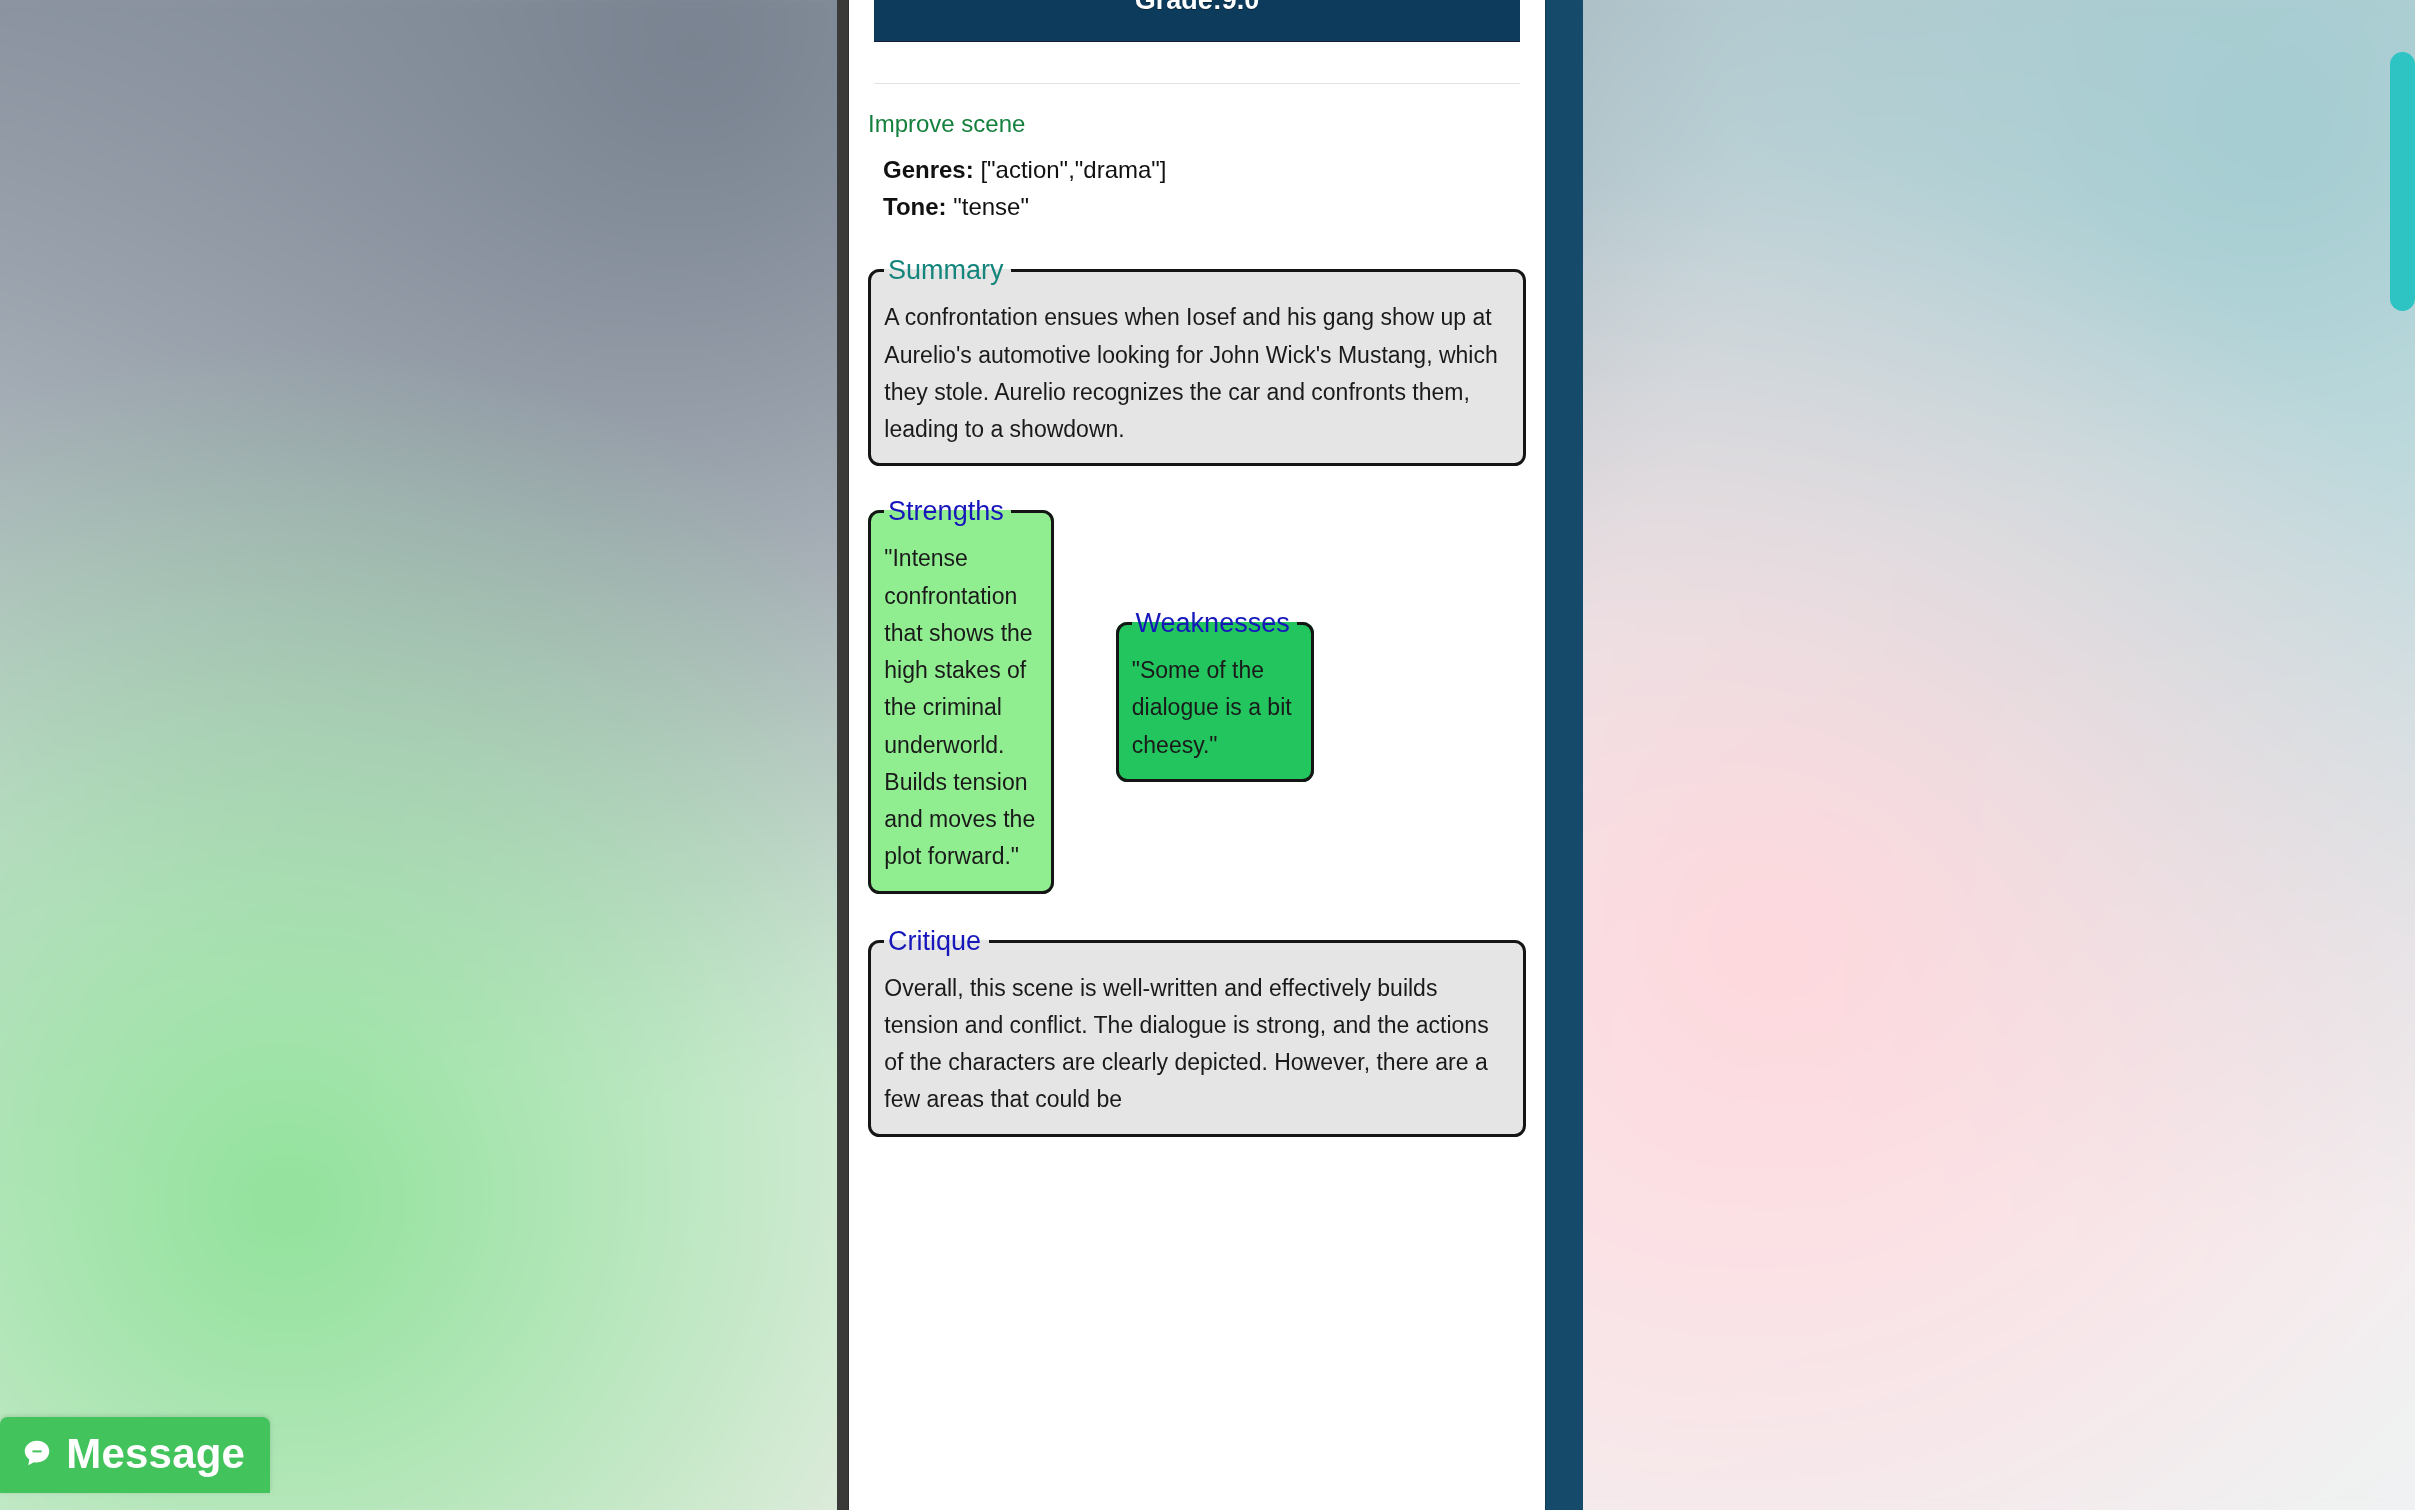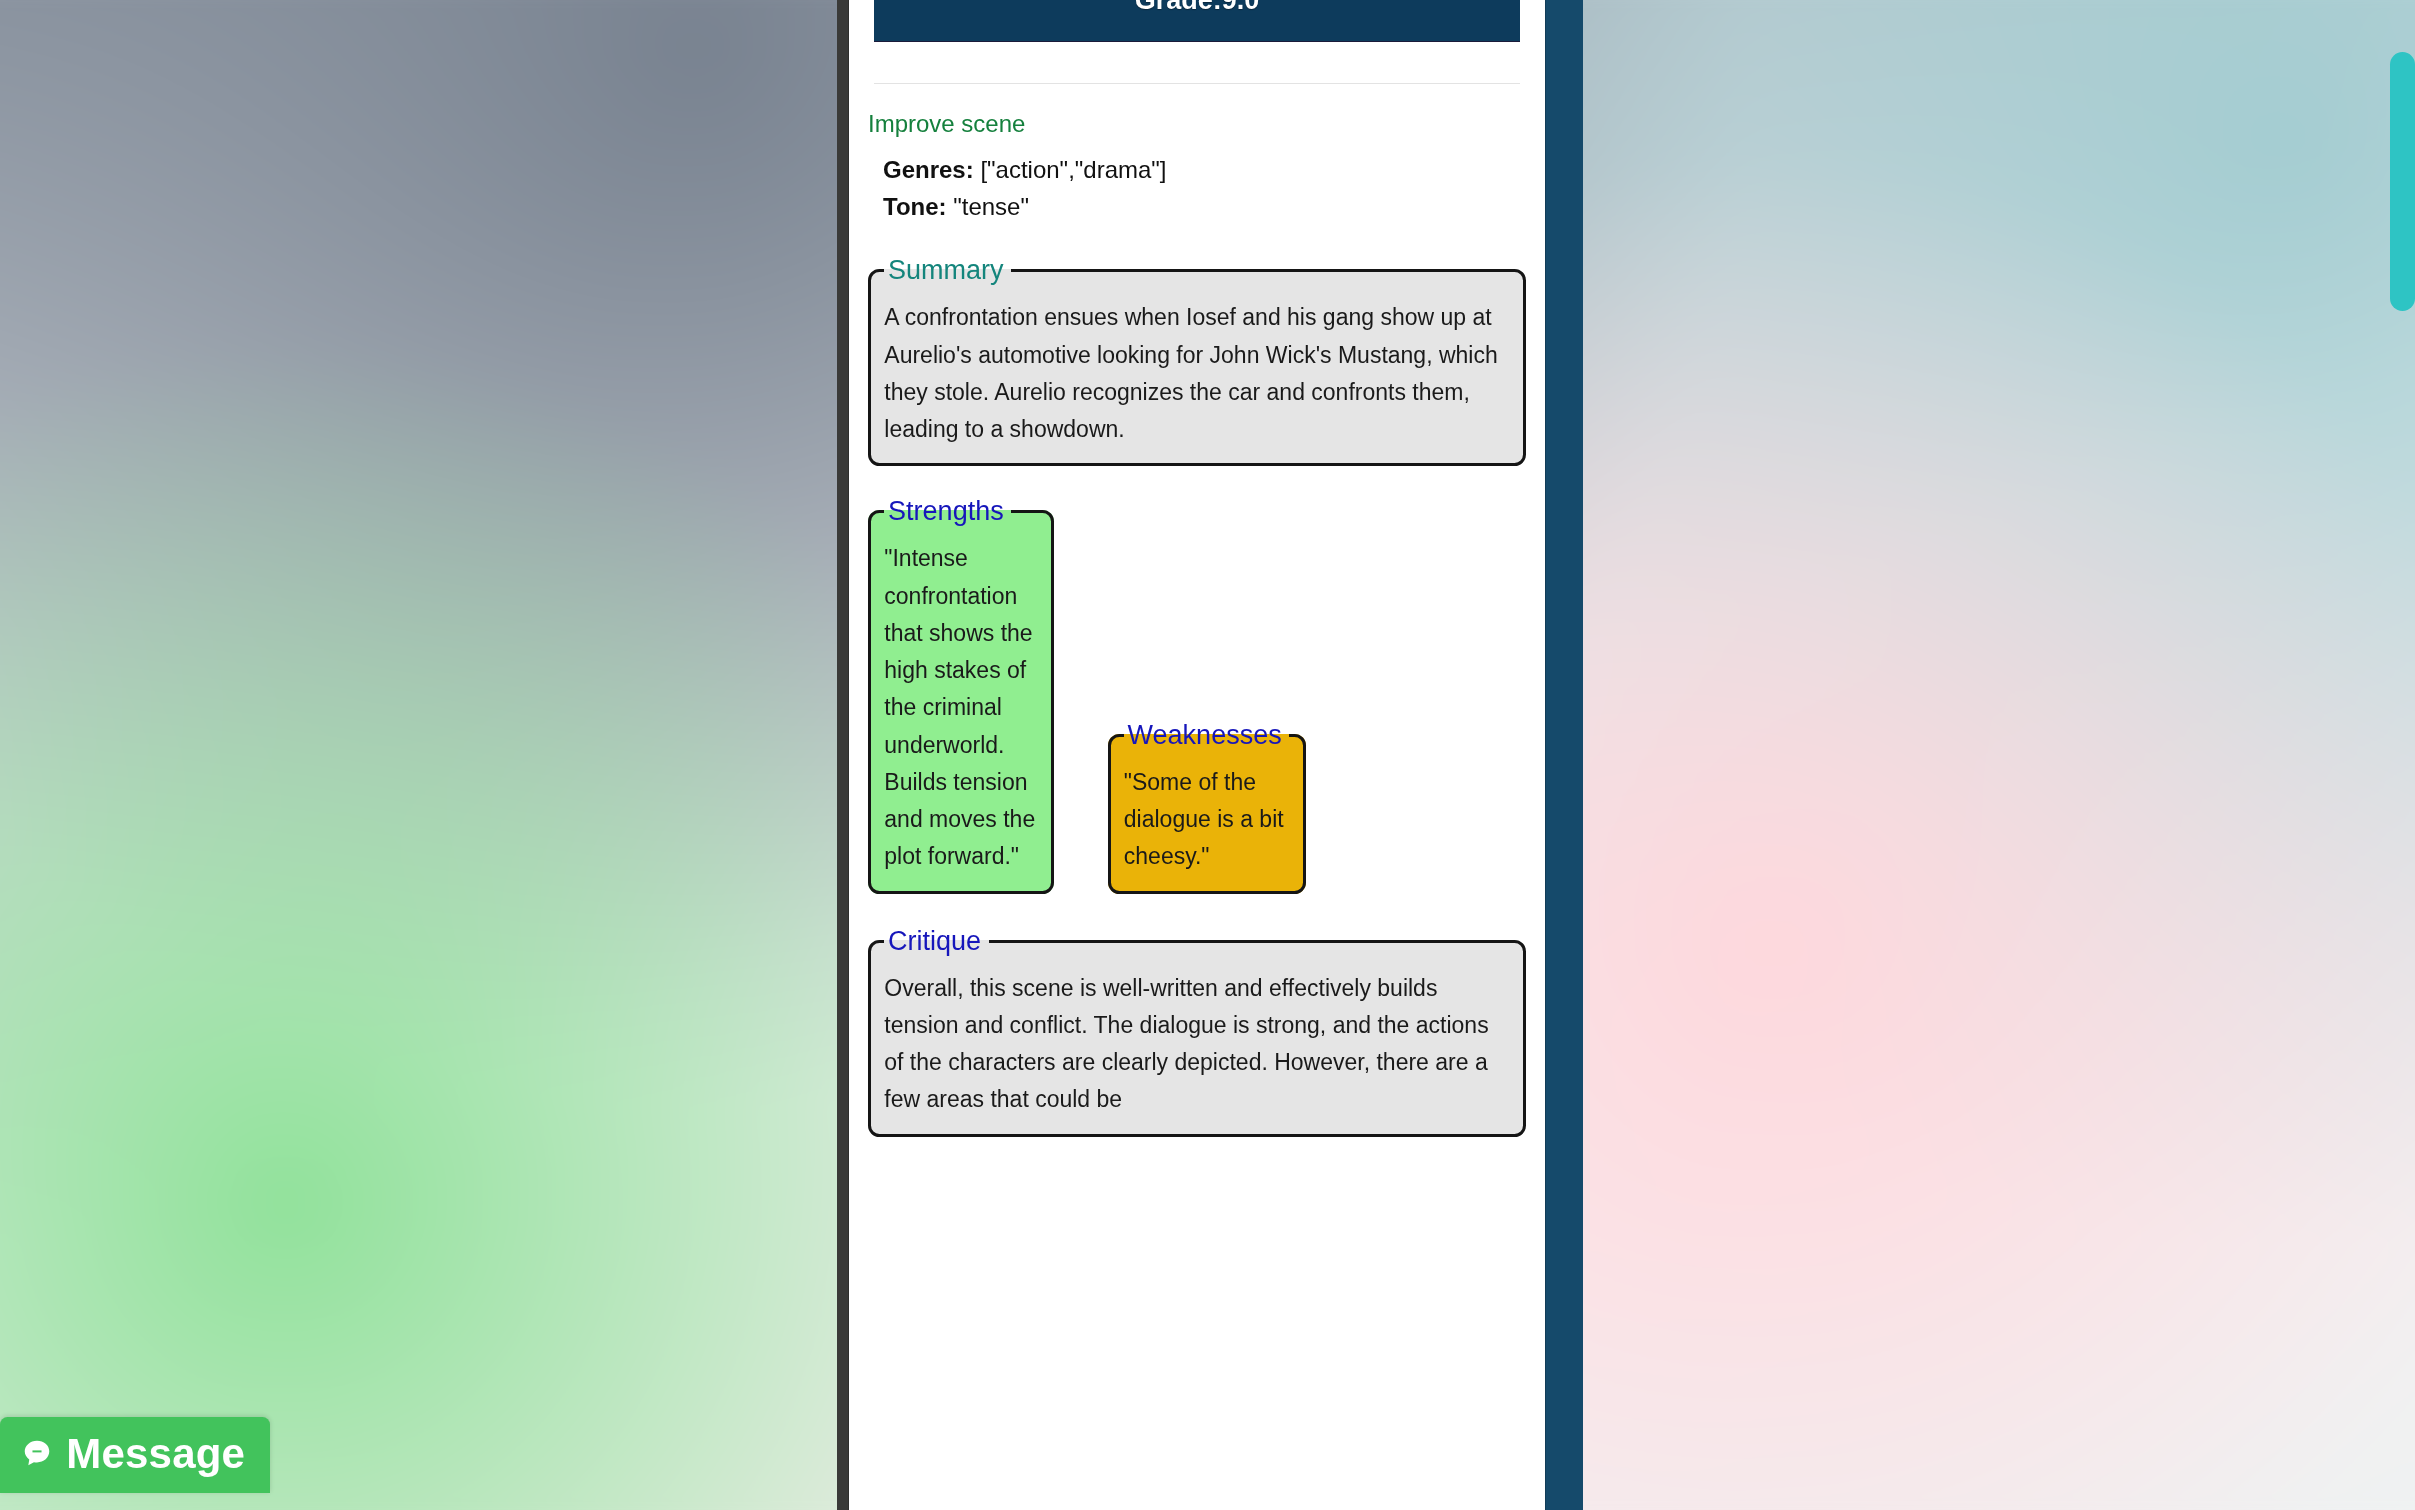--- a/index.html
+++ b/index.html
@@ -127,31 +127,31 @@
     margin: 0;
     font-size: 23px;
     line-height: 1.62;
     color: #1a1a1a;
   }
 
   #summary-wrap { margin-top: 36px; }
 
   #sw-row {
     display: flex;
-    gap: 25px;
+    gap: 33px;
     margin-top: 32px;
-    align-items: flex-end;
+    align-items: center;
   }
   #strengths-box {
     background: #90ee90;
     width: 186px;
     flex: 0 0 186px;
   }
   #weaknesses-box {
-    background: #eab308;
+    background: #22c55e;
     width: 186px;
     flex: 0 0 186px;
     margin-left: 28.5px;
   }
   #sw-row .spacer { flex: 1 1 auto; }
 
   #critique-wrap { margin-top: 34px; }
 
   
   #message-button {

